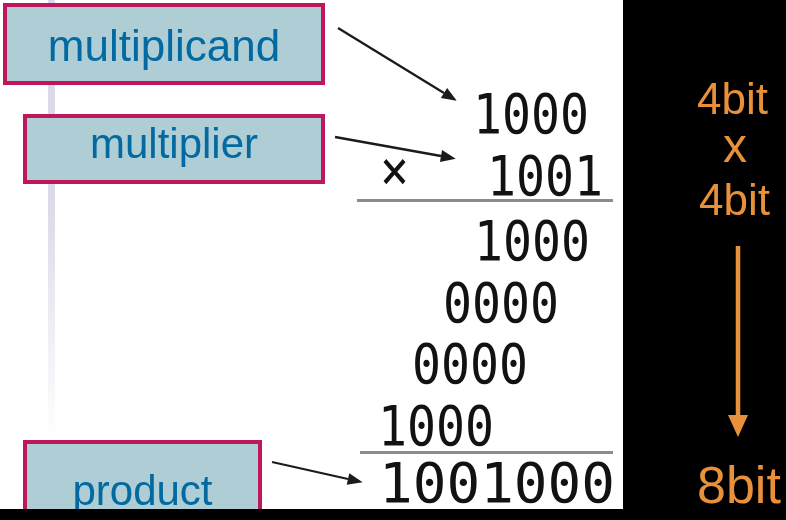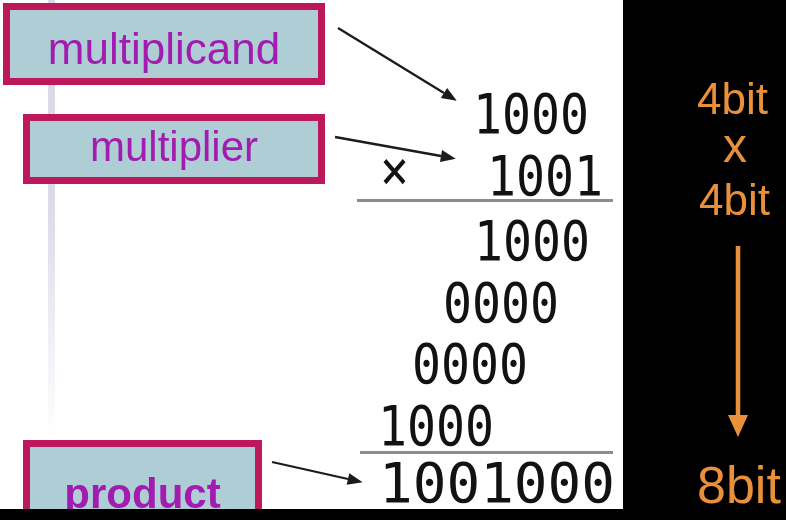--- a/index.html
+++ b/index.html
@@ -9,26 +9,26 @@
     font-family:"Liberation Sans", sans-serif;
   }
   
   .vline {
     position:absolute; left:48px; top:0; width:7px; height:440px;
     background:linear-gradient(to bottom, #d9d9e8 0%, #dadae9 45%, rgba(218,218,233,0) 100%);
   }
   
   .box {
     position:absolute; box-sizing:border-box;
-    background:#aecdd5; border:7px solid #be185d;
-    color:#a21caf; text-align:center; line-height:1; overflow:visible;
+    background:#aecdd5; border:4px solid #be185d;
+    color:#0369a1; text-align:center; line-height:1; overflow:visible;
   }
   .box-multiplicand { left:3px;  top:3px;   width:322px; height:82px; font-size:44px; padding-top:17px; }
   .box-multiplier   { left:23px; top:114px; width:302px; height:70px; font-size:42px; padding-top:5px; }
-  .box-product      { left:23px; top:440px; width:239px; height:80px; font-size:42px; padding-top:26px;font-weight:bold; }
+  .box-product      { left:23px; top:440px; width:239px; height:80px; font-size:42px; padding-top:26px; }
 
   
   .num {
     position:absolute; font-family:"DejaVu Sans Mono", monospace;
     font-size:56px; line-height:1; color:#121212; white-space:pre;
     transform:scaleX(0.86); transform-origin:left top;
   }
   .num.noscale { transform:none; }
   .row-mcand  { left:473px; top:86px;  }
   .row-times  { left:380px; top:142px; }

